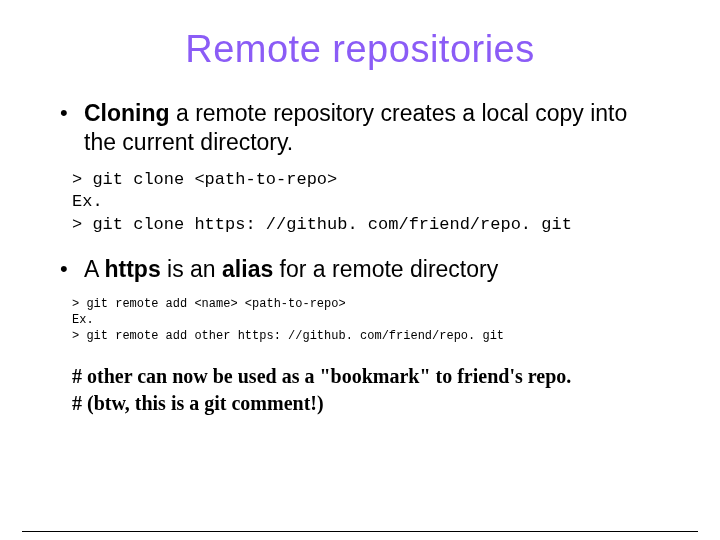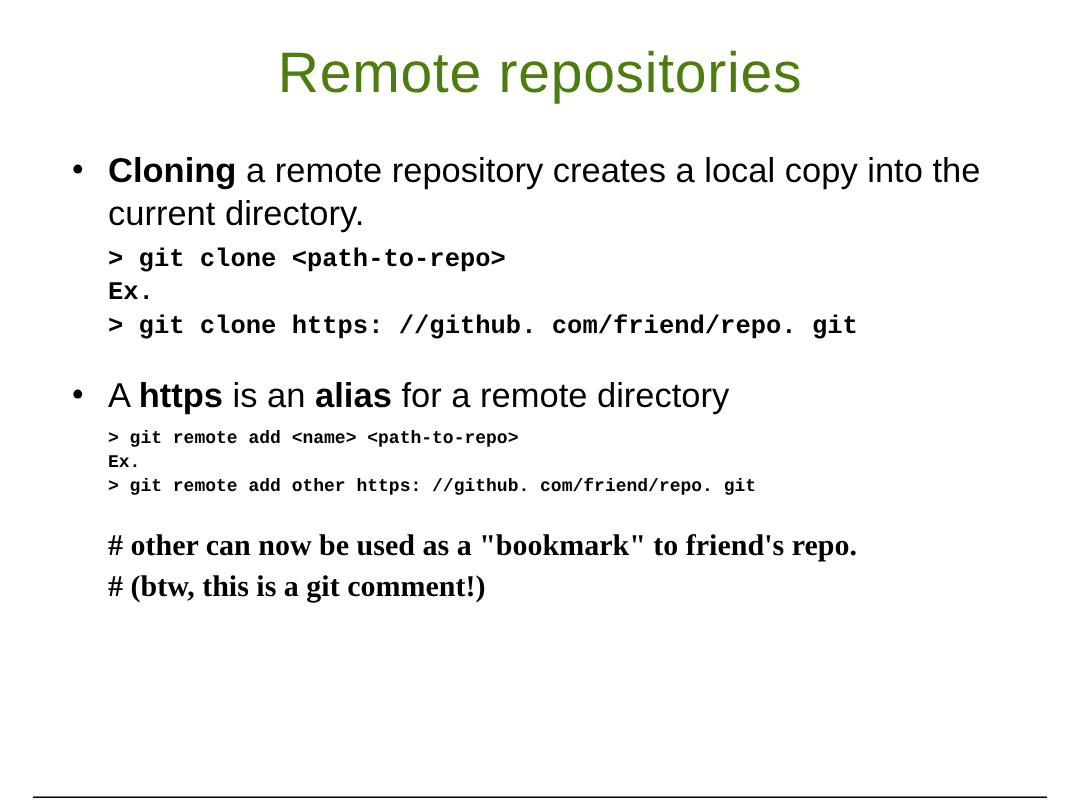--- a/index.html
+++ b/index.html
@@ -13,53 +13,53 @@
     overflow: hidden;
   }
   .slide {
     position: relative;
     width: 720px;
     height: 540px;
     box-sizing: border-box;
   }
   .title {
     font-family: Verdana, Geneva, sans-serif;
-    color: #4d7c0f;
+    color: #8b5cf6;
     font-size: 38px;
     text-align: center;
     margin-top: 28px;
     margin-bottom: 28px;
     letter-spacing: 0.5px;
   }
   .content {
     padding: 0 44px 0 44px;
   }
   ul.bullets {
     list-style: none;
     padding: 0;
-    margin: 0;
+    margin: 12px;
   }
   ul.bullets > li {
     position: relative;
     padding-left: 28px;
     font-size: 23px;
     line-height: 1.25;
     margin-bottom: 6px;
   }
   ul.bullets > li::before {
     content: "•";
     position: absolute;
     left: 4px;
     top: 0;
     font-size: 22px;
   }
   .code {
     font-family: "Courier New", Courier, monospace;
     font-size: 17px;
-    font-weight: bold;
+    font-weight: normal;
     line-height: 1.35;
     white-space: pre;
     margin: 6px 0 18px 28px;
   }
   .code.small {
     font-size: 12px;
   }
   .comment {
     font-family: Liberation Serif, serif;
     font-size: 20px;

